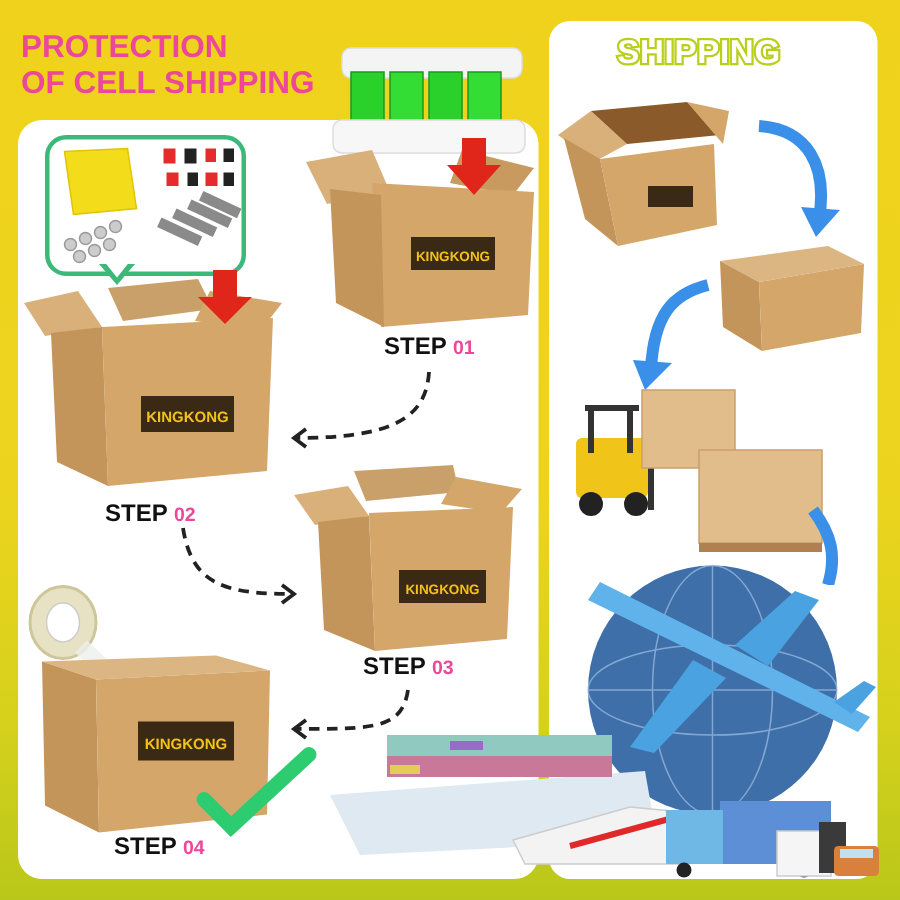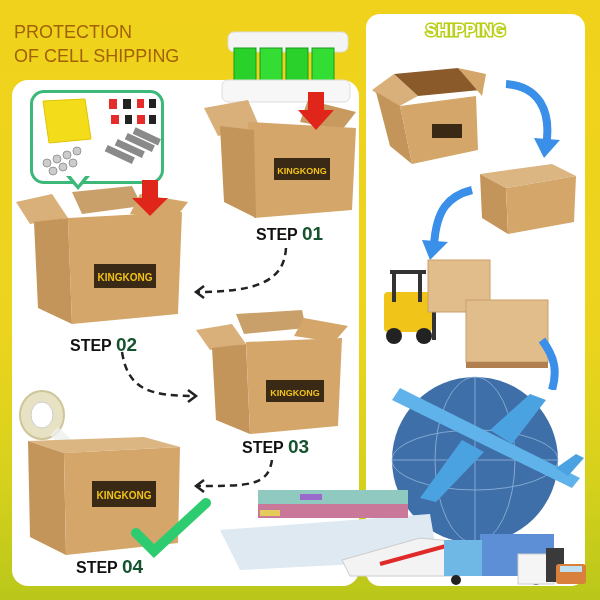--- a/index.html
+++ b/index.html
@@ -1,26 +1,26 @@
 <!DOCTYPE html>
 <html><head>
 <meta charset="utf-8">
 <style>
   html,body{margin:0;padding:0;}
   body{width:600px;height:600px;overflow:hidden;position:relative;
     background:linear-gradient(180deg,#f0d21c 0%,#ecd41e 55%,#d6d11c 80%,#b9c71a 100%);
     font-family:"Liberation Sans",sans-serif;}
   .abs{position:absolute;}
-  .title{left:14px;top:20px;color:#a16207;font-weight:normal;font-size:18px;line-height:24px;letter-spacing:0px;}
+  .title{left:14px;top:20px;color:#ec4899;font-weight:bold;font-size:21px;line-height:24px;letter-spacing:0px;}
   .left-panel{left:12px;top:80px;width:347px;height:506px;background:#fff;border-radius:16px;}
   .right-panel{left:366px;top:14px;width:219px;height:572px;background:#fff;border-radius:14px;}
-  .ship-title{left:366px;top:22px;width:200px;text-align:center;font-weight:bold;font-size:16px;color:#fff;
+  .ship-title{left:366px;top:22px;width:200px;text-align:center;font-weight:bold;font-size:22px;color:#fff;
     -webkit-text-stroke:3px #b9cf1a;paint-order:stroke fill;letter-spacing:0.5px;}
   .step{font-weight:bold;font-size:16px;color:#111;}
-  .step .num{color:#14532d;font-size:19px;}
+  .step .num{color:#ec4899;font-size:13px;}
   .bubble{left:30px;top:90px;width:128px;height:88px;border:3px solid #3cb878;border-radius:14px;background:#fff;}
   .tail{left:66px;top:176px;width:0;height:0;border-left:12px solid transparent;border-right:12px solid transparent;border-top:14px solid #3cb878;}
   .tail-in{left:70px;top:175px;width:0;height:0;border-left:8px solid transparent;border-right:8px solid transparent;border-top:10px solid #fff;}
 </style>
 </head>
 <body>
 
 <div class="abs title">
   <div>PROTECTION</div>
   <div>OF CELL SHIPPING</div>

